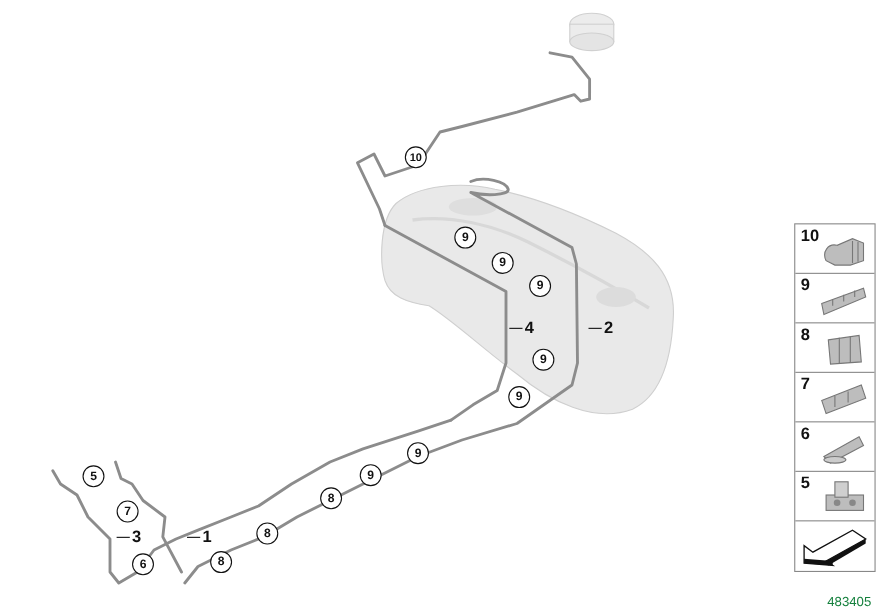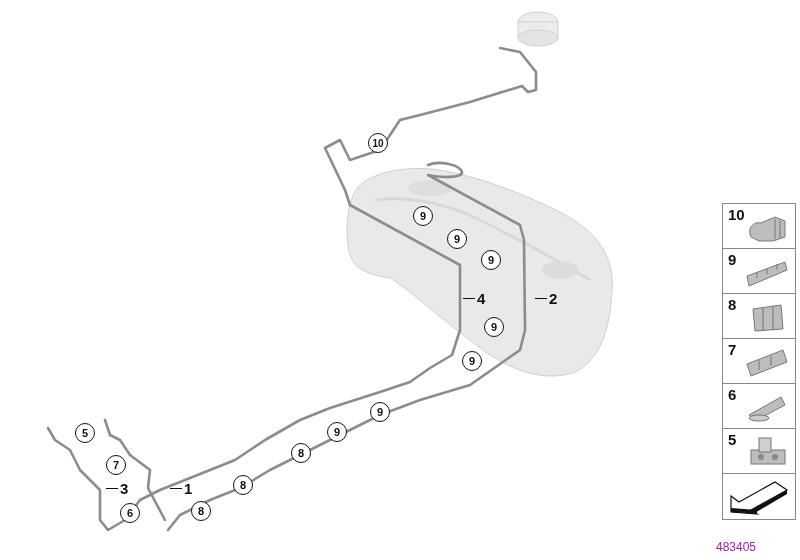--- a/index.html
+++ b/index.html
@@ -8,21 +8,21 @@
   .callout{position:absolute;width:20px;height:20px;border:1.5px solid #111;border-radius:50%;background:#fff;
     box-sizing:border-box;display:flex;align-items:center;justify-content:center;font-weight:bold;font-size:11px;color:#111;}
   .callout.wide{font-size:10px;}
   .partlabel{position:absolute;font-weight:bold;font-size:15px;color:#111;display:flex;align-items:center;}
   .partlabel .tick{display:inline-block;width:12px;height:1.5px;background:#111;margin-right:2px;}
   #legend{position:absolute;left:722px;top:203px;width:72px;border:1px solid #888;background:#fff;}
   .legend-cell{height:45px;border-bottom:1px solid #888;position:relative;box-sizing:border-box;}
   .legend-cell:last-child{border-bottom:none;}
   .legend-num{position:absolute;left:5px;top:2px;font-weight:bold;font-size:15px;color:#111;}
   .legend-icon{position:absolute;right:6px;bottom:5px;width:44px;height:32px;}
-  #docnum{position:absolute;left:716px;top:540px;font-size:12px;color:#a21caf;}
+  #docnum{position:absolute;left:752px;top:540px;font-size:12px;color:#15803d;}
 </style>
 </head>
 <body>
 
 <svg id="diagram" viewBox="0 0 800 560" xmlns="http://www.w3.org/2000/svg">
 
   <g>
     <path d="M360,185 C380,168 420,165 450,172 C480,178 520,192 560,212 C590,228 615,250 612,290 C610,330 600,360 575,372 C540,385 500,365 470,340 C440,318 410,290 390,278 C370,275 355,270 350,255 C345,238 345,200 360,185 Z" fill="#e9e9e9" stroke="#cfcfcf" stroke-width="1"></path>
     <path d="M375,200 C410,195 450,205 480,220 C520,240 560,262 590,280" fill="none" stroke="#d8d8d8" stroke-width="3"></path>
     <ellipse cx="430" cy="188" rx="22" ry="8" fill="#dedede"></ellipse>

